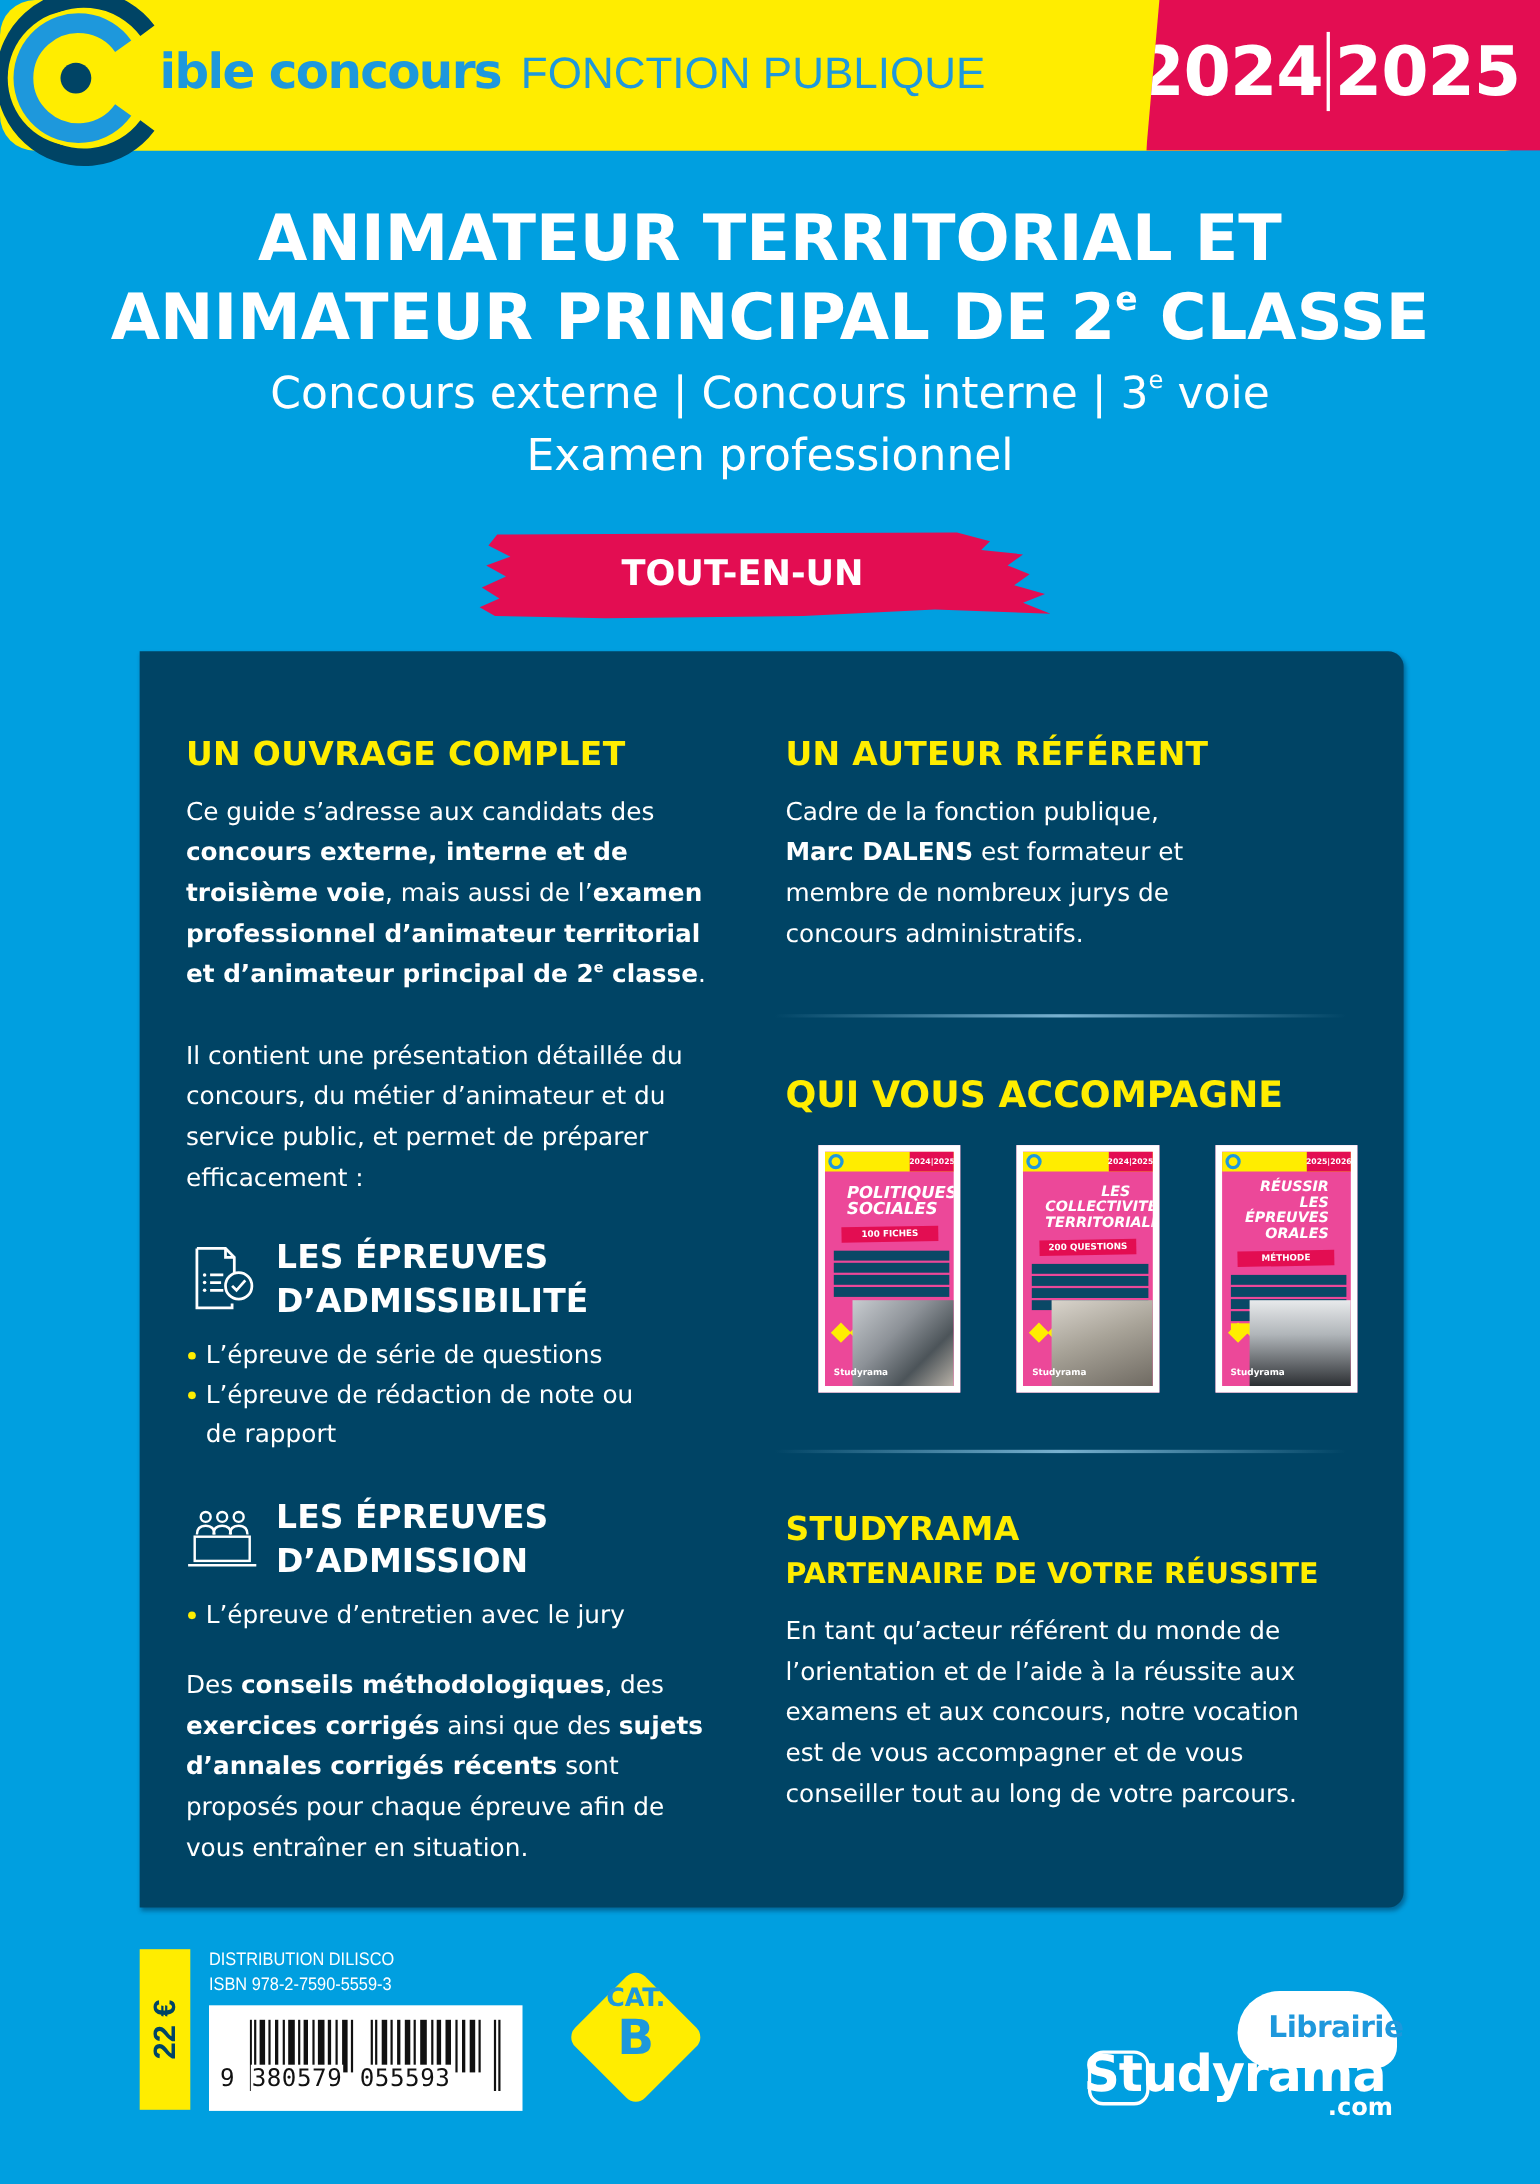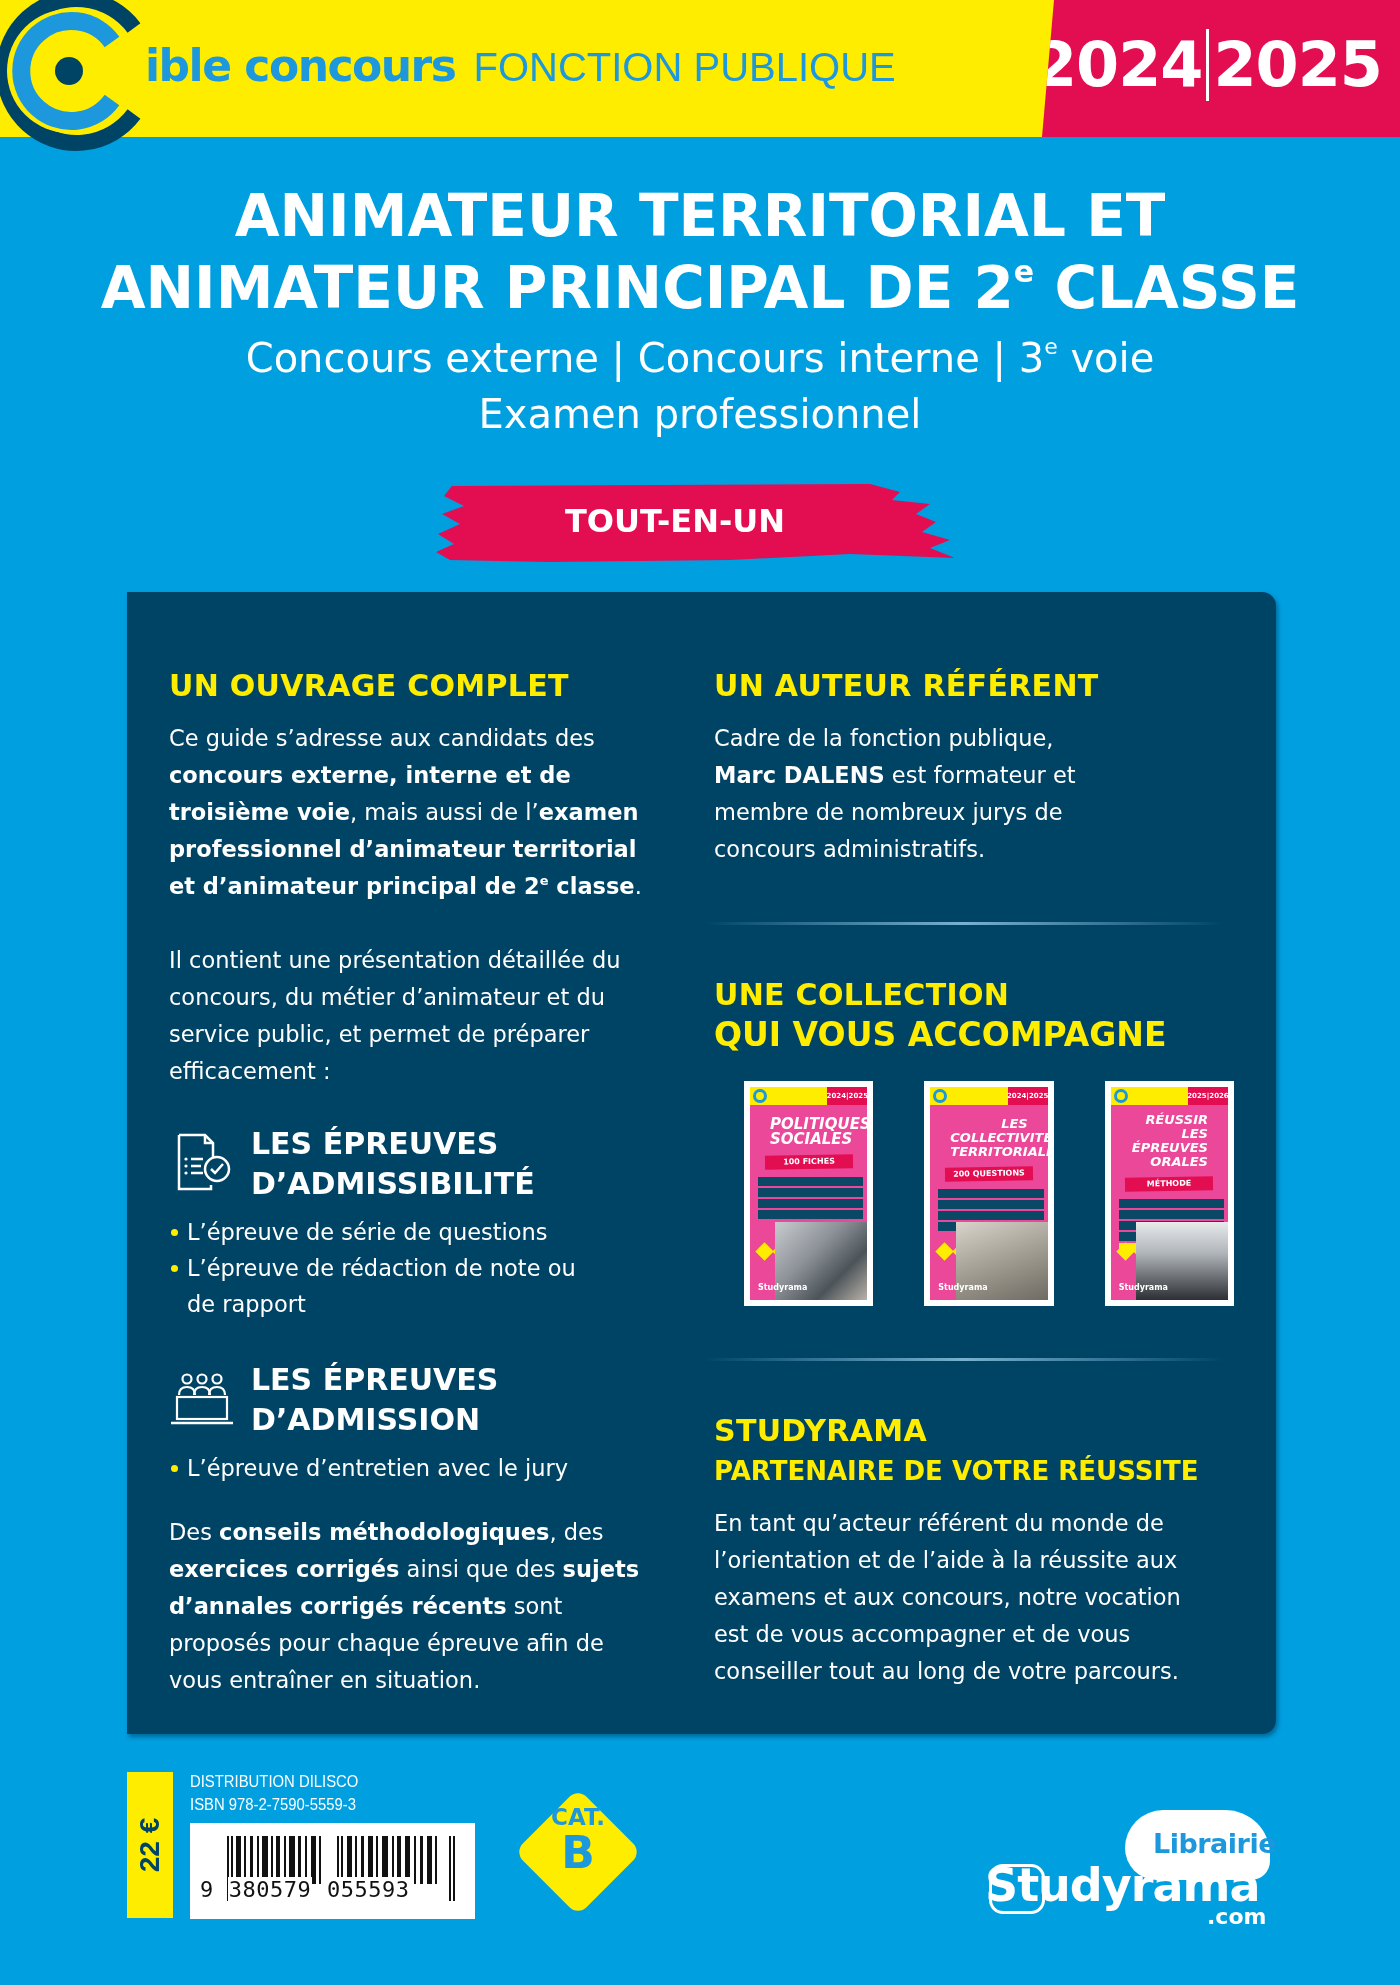--- a/index.html
+++ b/index.html
@@ -9,20 +9,21 @@
     font-family: "DejaVu Sans", sans-serif;
     color: #ffffff;
     position: relative;
     overflow: hidden;
   }
 
   
   .header {
     position: absolute; left: 0; top: 0; width: 1400px; height: 137px;
     background: #ffed00;
+    border-radius: 32px;
   }
   .header .years-block {
     position: absolute; top: 0; right: 0; height: 137px; width: 358px;
     background: #e30d52;
     clip-path: polygon(12px 0, 100% 0, 100% 100%, 0 100%);
   }
   .header .years {
     position: absolute; right: 18px; top: 28px;
     font-family: "DejaVu Sans", sans-serif; font-weight: bold;
     font-size: 62px; letter-spacing: -1px; color: #fff;
@@ -317,21 +318,20 @@
 
   <div class="col-right">
     <div class="sec-title">UN AUTEUR RÉFÉRENT</div>
     <div class="body-text" style="width:400px">
       <p><span>Cadre de la fonction publique, </span><b>Marc DALENS</b><span> est formateur et membre de nombreux jurys de concours administratifs.</span></p>
     </div>
 
     <div class="divider" style="margin-top:54px"></div>
 
     <div style="margin-top:50px">
-      <div class="sec-title">UNE COLLECTION</div>
       <div class="sec-subtitle">QUI VOUS ACCOMPAGNE</div>
       <div class="books">
         <div class="book">
           <div class="b-top">
               <span class="b-logo"></span>
               <span class="b-brand"></span>
               <span class="b-year">2024|2025</span>
             </div>
           <div class="b-title">POLITIQUES SOCIALES</div>
           <div class="b-tag">100 FICHES</div>

